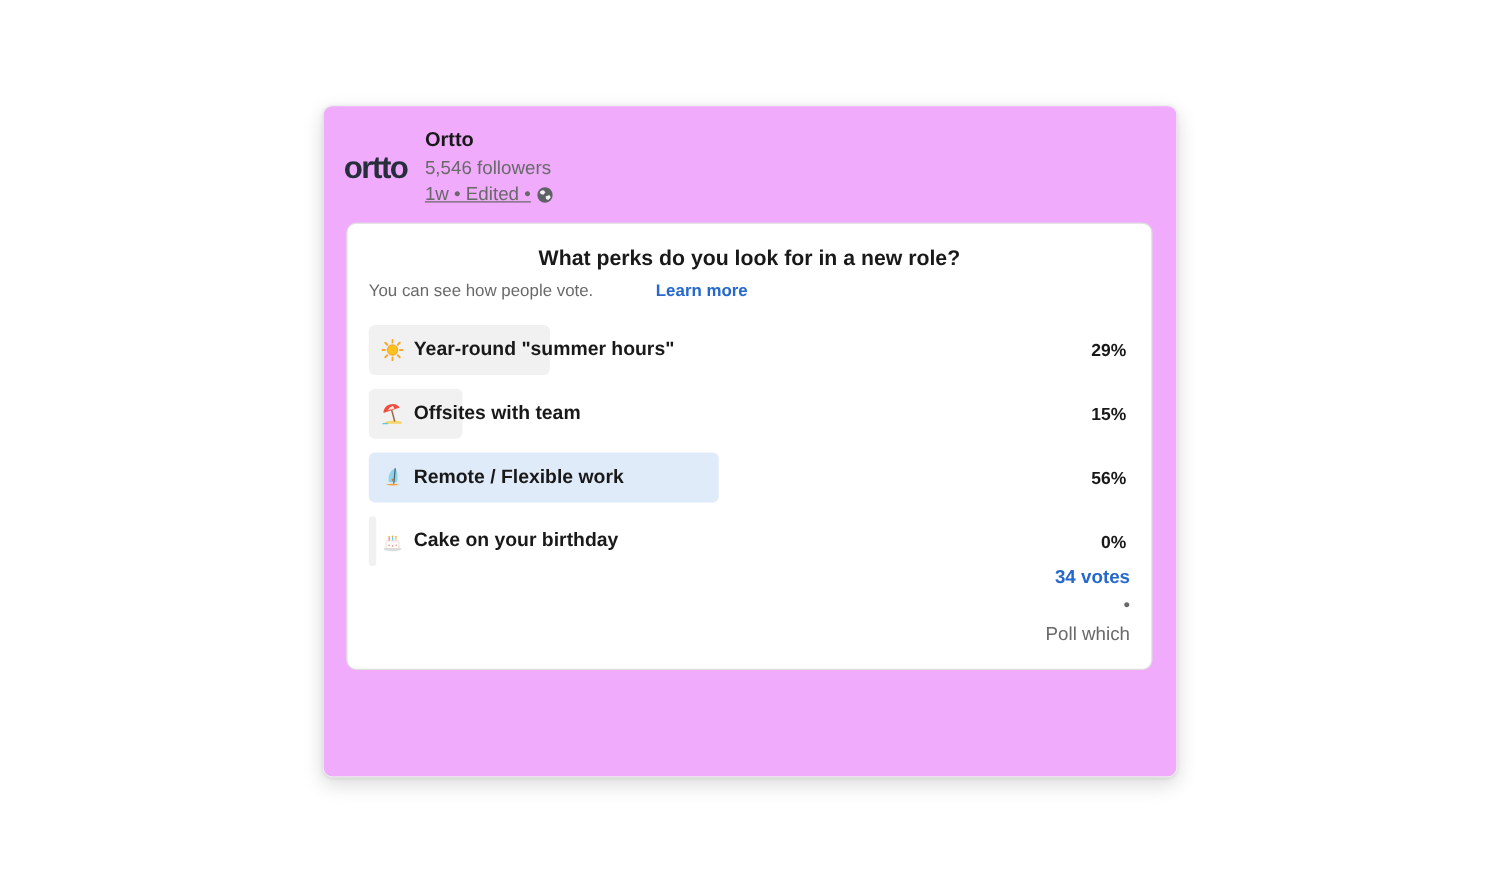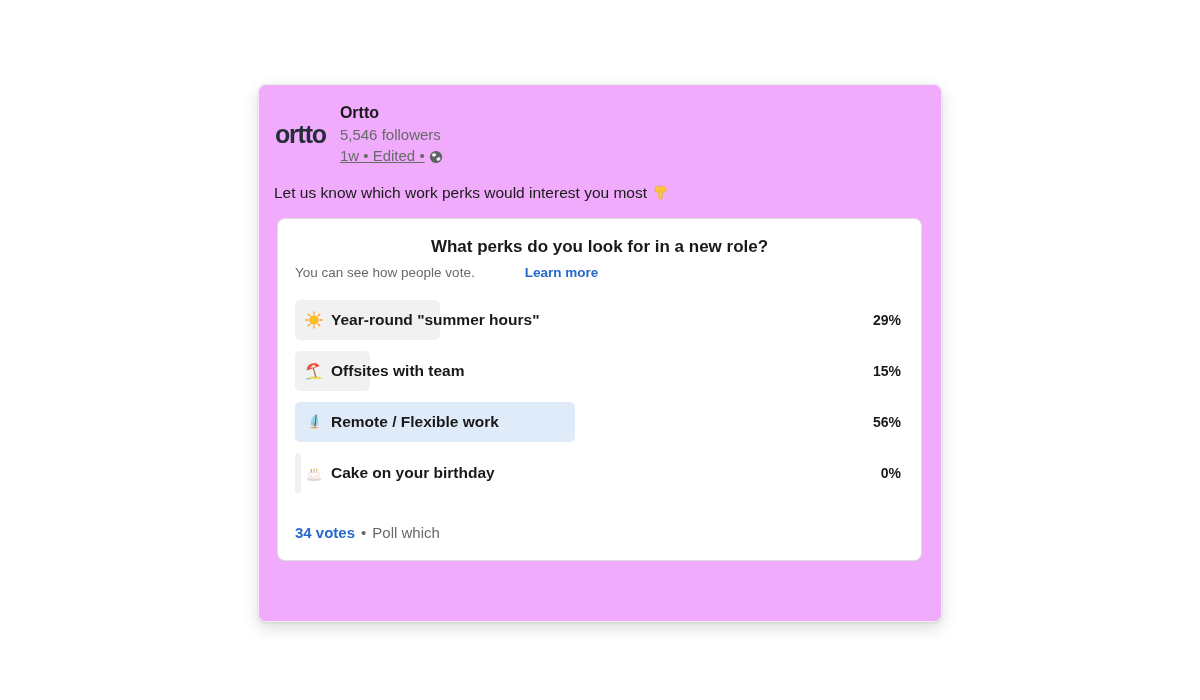--- a/index.html
+++ b/index.html
@@ -98,26 +98,27 @@
   .option-emoji svg { width: 18px; height: 18px; }
   .option-pct {
     position: relative;
     margin-left: auto;
     padding-right: 3px;
     font-size: 14px;
     font-weight: 700;
     color: #191919;
   }
   .poll-footer {
-    margin-top: 31px;
+    margin-top: 0;
     font-size: 15px;
     color: #696969;
     display: flex;
     align-items: flex-end;
     gap: 6px;
+    flex-direction: column;
   }
   .votes-link { font-weight: 700; cursor: pointer; }
 </style>
 </head>
 <body>
 
 <div class="post-card">
 
   <div class="post-header">
     <div class="logo-wordmark" style="color: rgb(39, 46, 59);">ortto</div>
@@ -130,28 +131,20 @@
           <svg viewBox="0 0 16 16" width="14" height="14">
             <circle cx="8" cy="8" r="7" fill="#5e6166"></circle>
             <path d="M3.2,5.2 q1.6,-2.2 4,-1.4 l1.1,1.8 -1.8,2.1 -2.4,-0.6 z" fill="#ffffff" opacity="0.92"></path>
             <path d="M8.6,9.3 l3.3,-1.2 1.4,1.9 -2.2,2.6 -2.2,-0.9 z" fill="#ffffff" opacity="0.92"></path>
           </svg>
         </span>
       </span>
     </div>
   </div>
 
-  <div class="post-text">
-    <span>Let us know which work perks would interest you most</span><span class="inline-emoji"><svg viewBox="0 0 18 18" width="17" height="17">
-      <g fill="#fcc53f" stroke="#e3a41f" stroke-width="0.6">
-        <rect x="3" y="2.6" width="12.2" height="6.2" rx="3.1"></rect>
-        <rect x="7.1" y="6.5" width="3.8" height="9.4" rx="1.9"></rect>
-      </g>
-    </svg></span>
-  </div>
 
 
   <div class="poll-card">
     <div class="poll-title">What perks do you look for in a new role?</div>
     <div class="poll-subtitle">
       <span>You can see how people vote.</span><span class="learn-more" style="color: rgb(38, 104, 203); padding-left: 47px;">Learn more</span>
     </div>
 
     <div class="poll-options" id="poll-options">
   <div class="poll-option">

